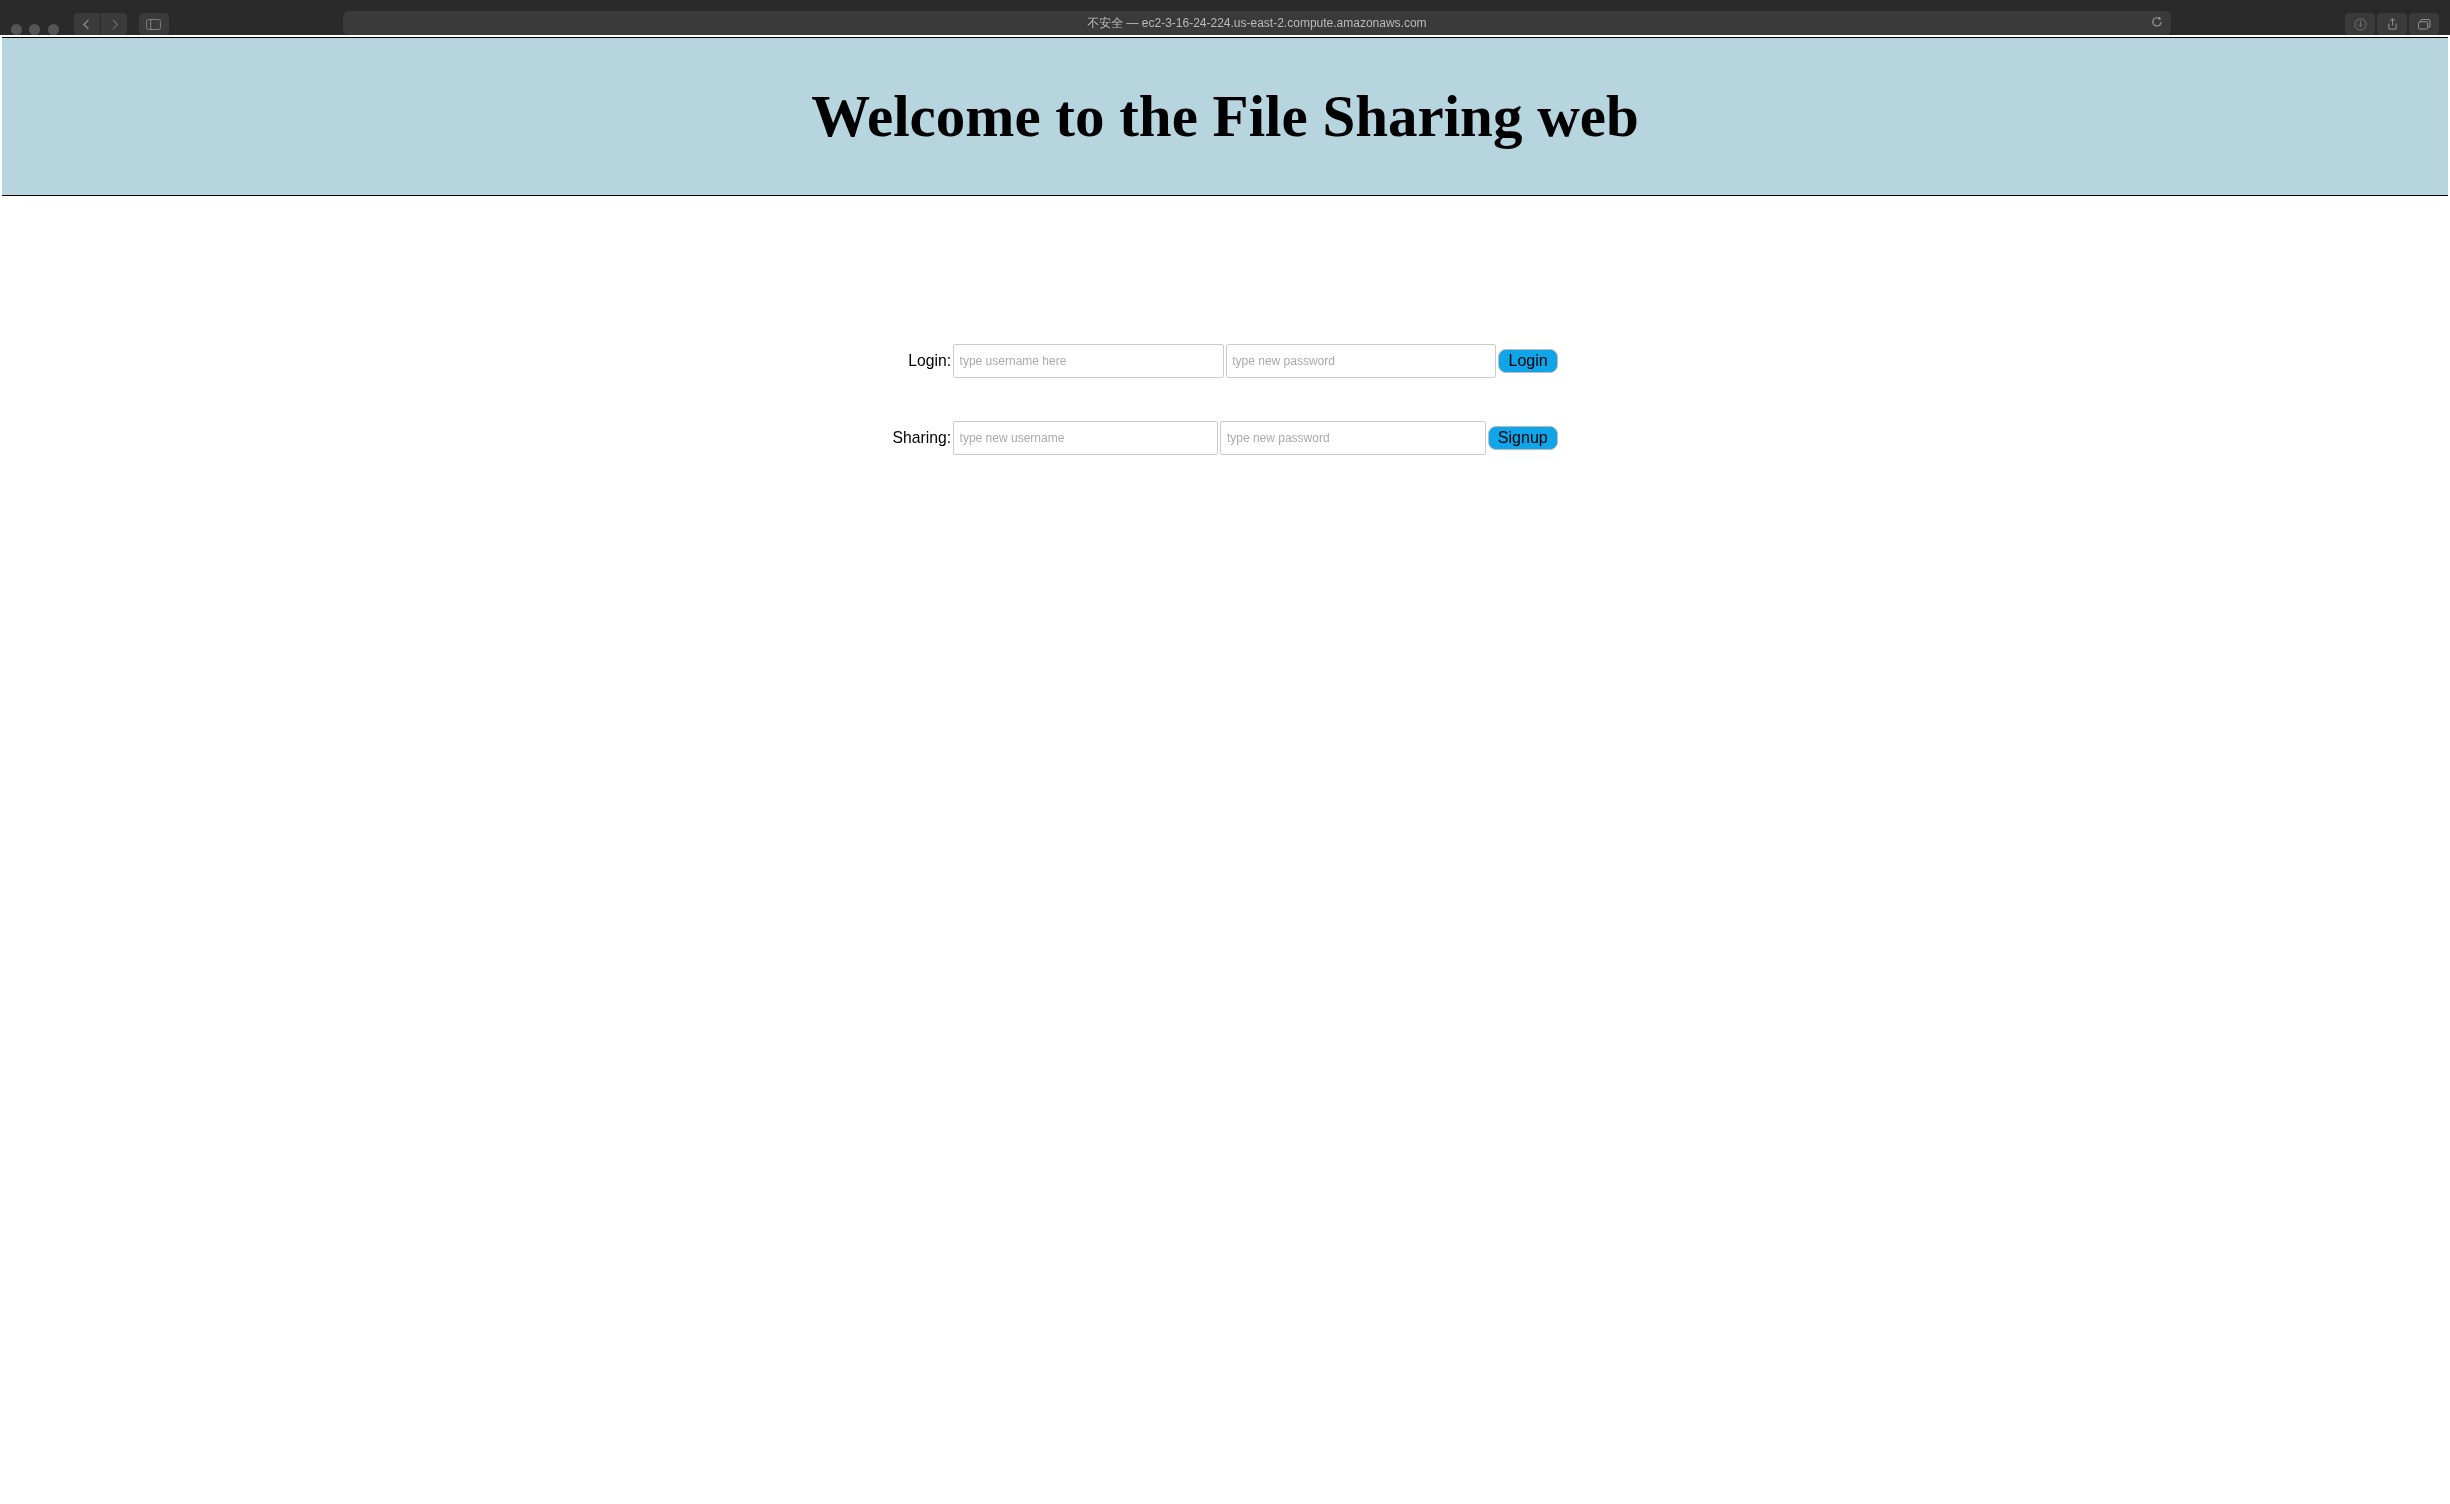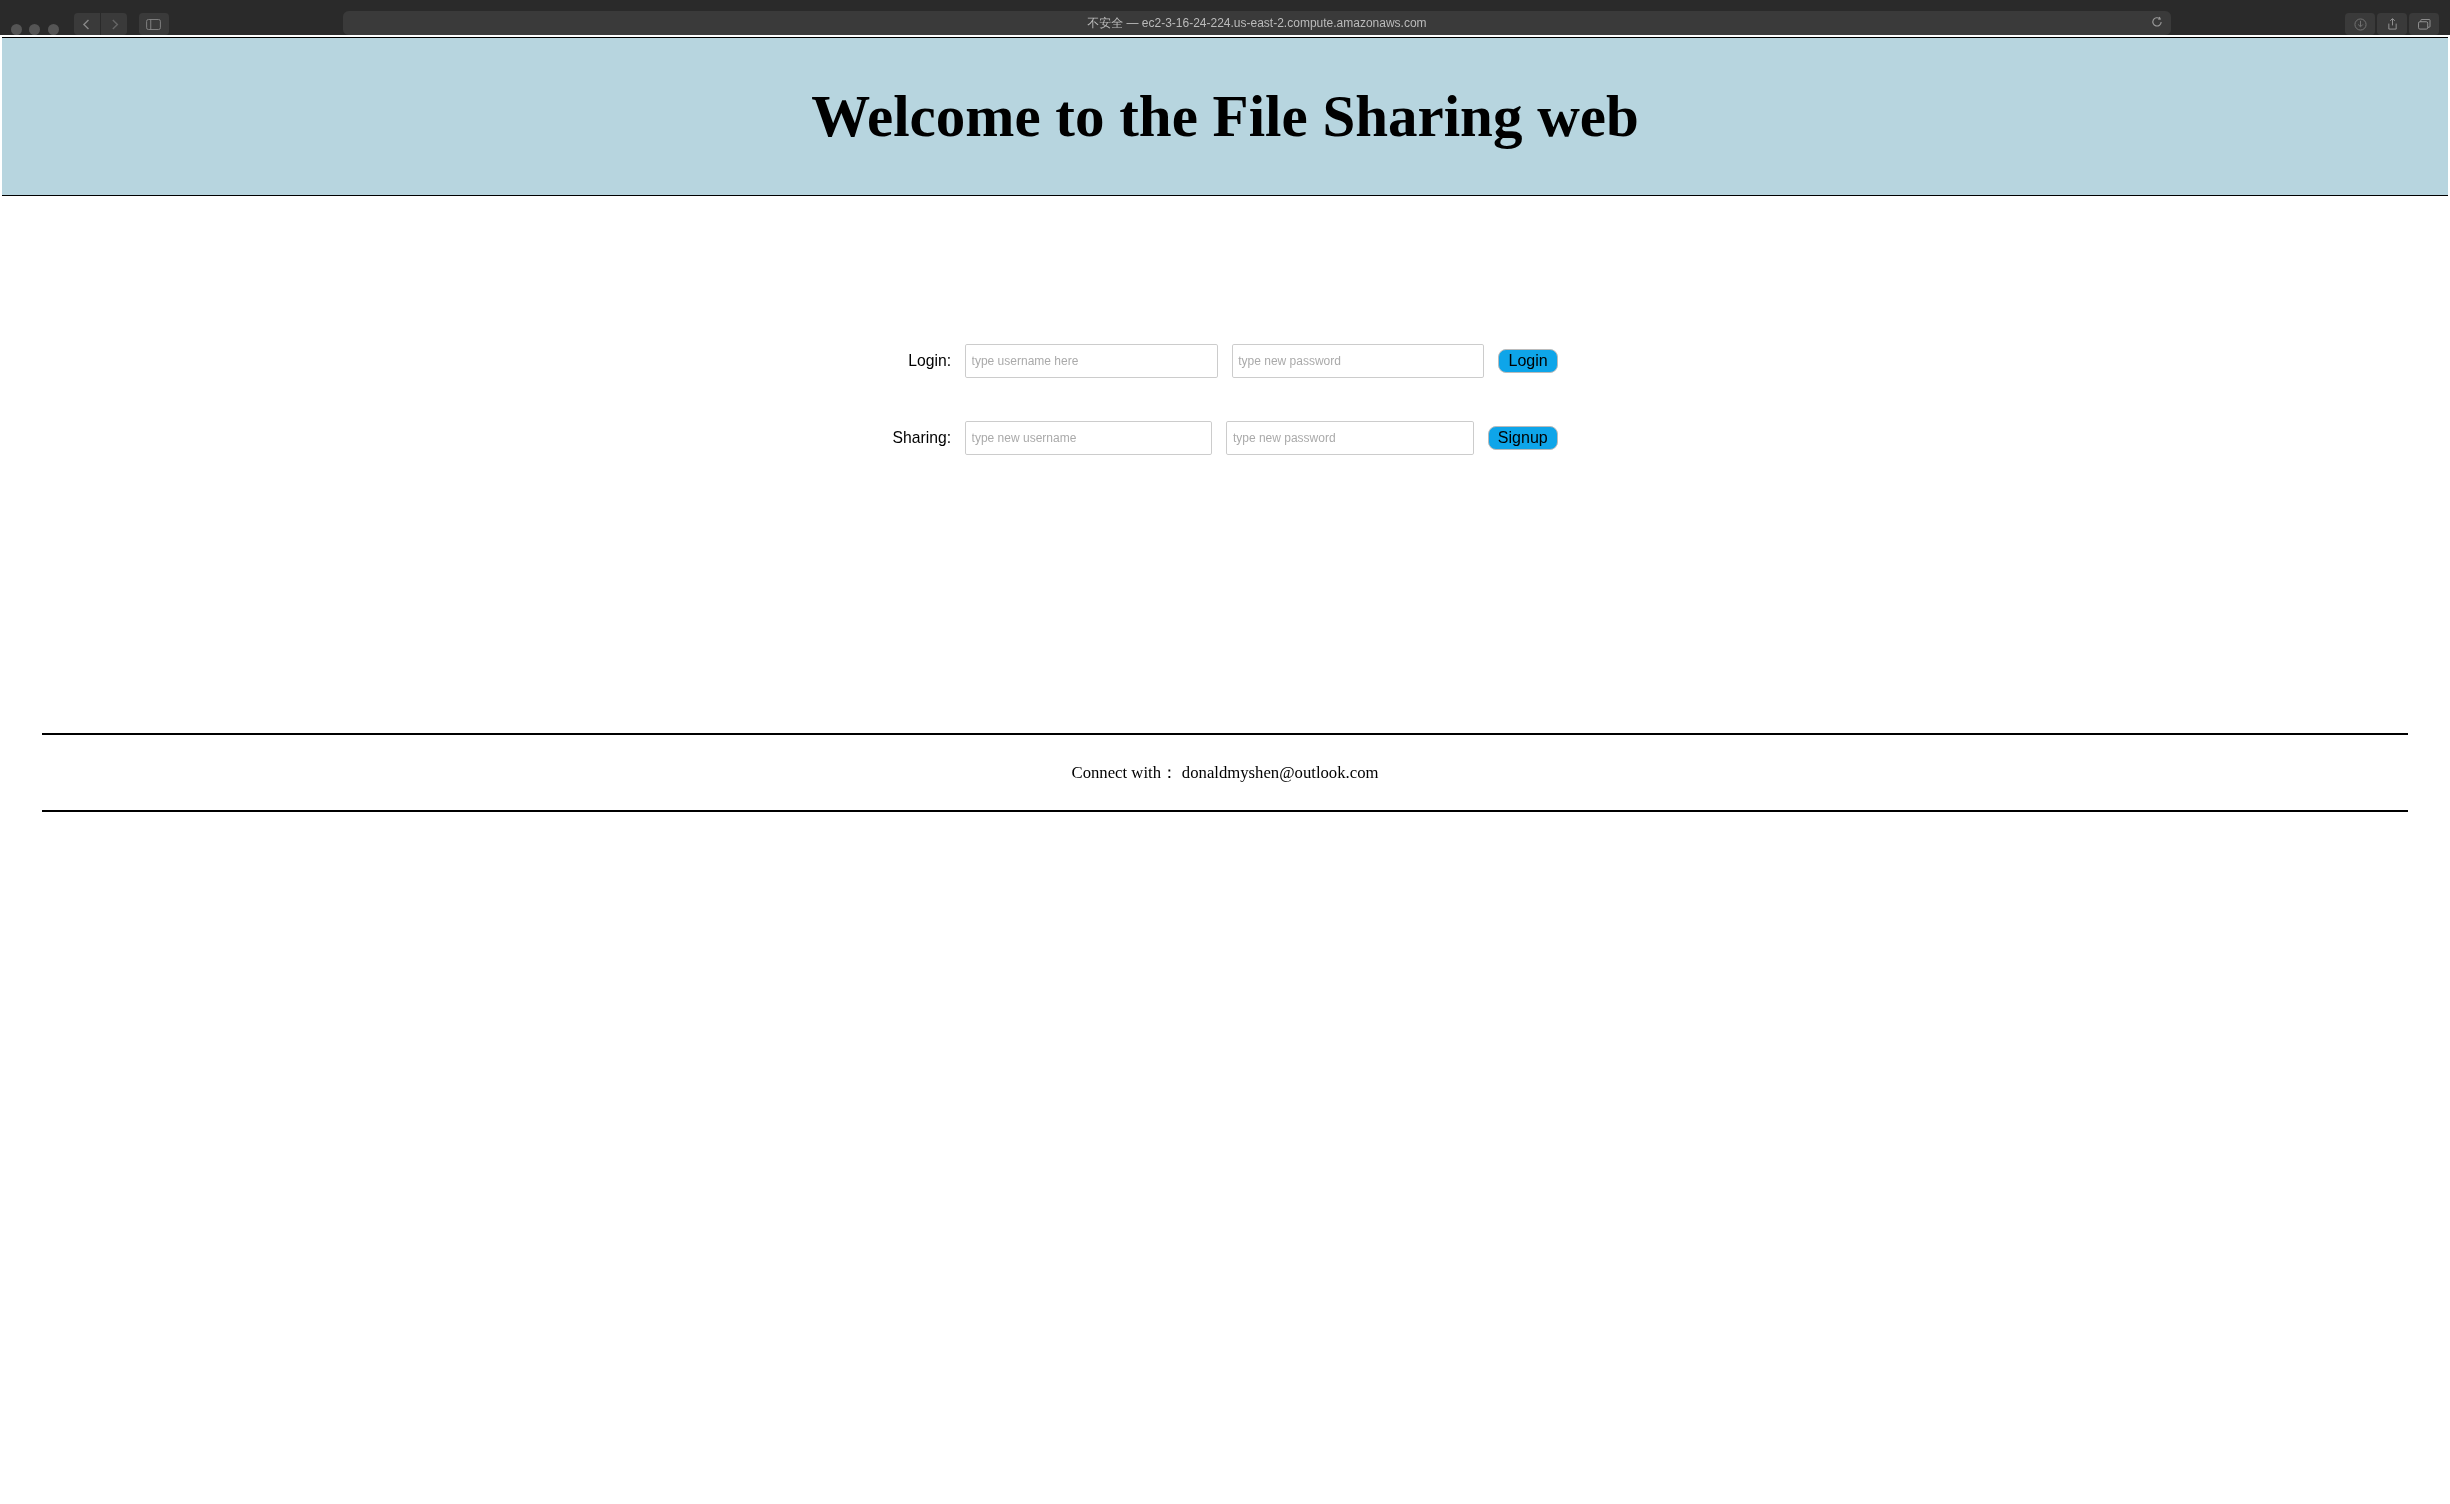--- a/index.html
+++ b/index.html
@@ -123,21 +123,21 @@
     }
     
     .form-area {
       max-width: 703px;
       margin: 148px auto 0;
       padding: 0 18.5px;
     }
     .form-row {
       display: flex;
       align-items: center;
-      gap: 14px;
+      gap: 2px;
       margin-bottom: 43px;
       justify-content: center;
     }
     .form-label {
       font-family: Helvetica, Arial, sans-serif;
       font-size: 15.7px;
       color: #000;
       min-width: 59px;
       text-align: right;
     }
@@ -254,22 +254,14 @@
     </div>
 
     <div class="form-row">
       <span class="form-label">Sharing:</span>
       <input class="form-input" type="text" placeholder="type new username" style="">
       <input class="form-input" type="password" placeholder="type new password" style="">
       <button class="form-button">Signup</button>
     </div>
   </div>
 
-  <div class="footer">
-    <hr>
-    <div class="footer-text">
-      <span>Connect with：</span>
-      <span>donaldmyshen@outlook.com</span>
-    </div>
-    <hr>
-  </div>
 </div>
 
 
 </body></html>

